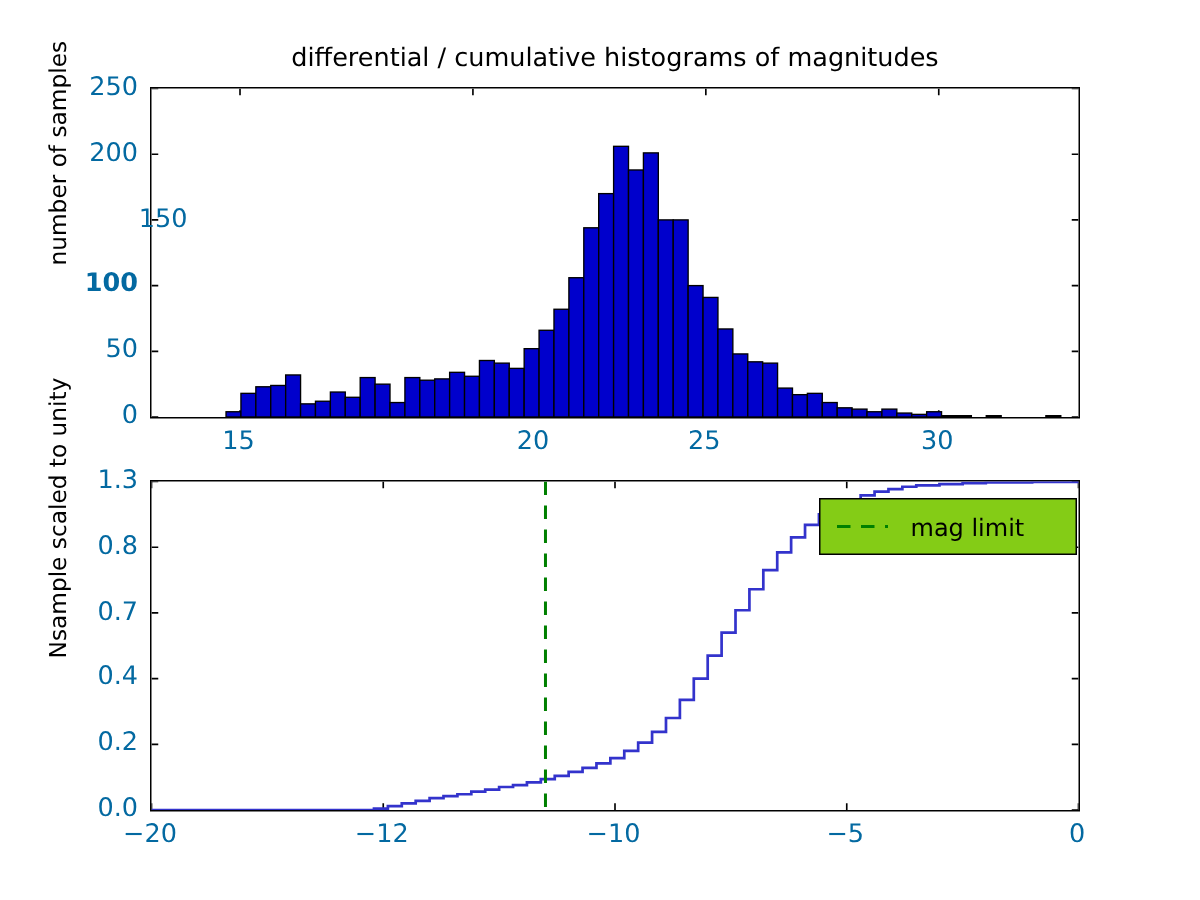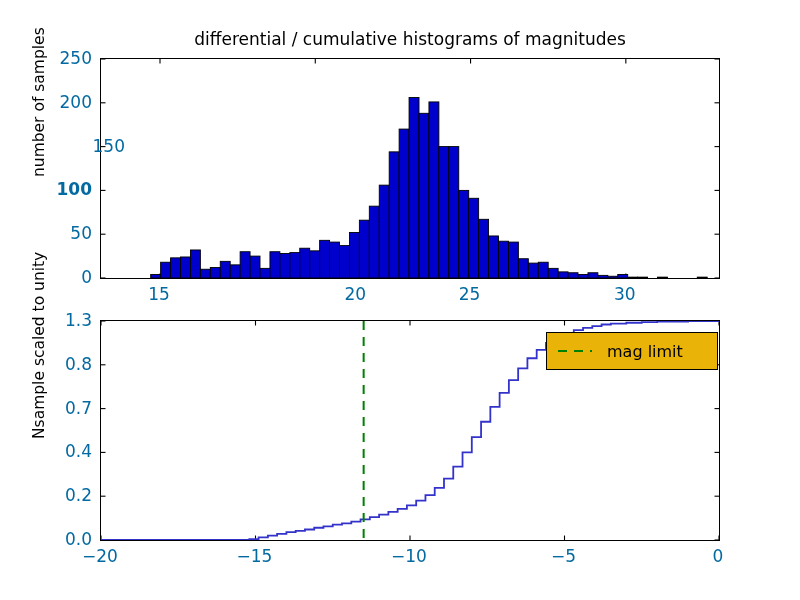--- a/index.html
+++ b/index.html
@@ -47,21 +47,21 @@
     position: absolute;
     font-size: 17px;
     color: #000000;
     white-space: nowrap;
     transform: translateX(-50%);
   }
   .legend-box {
     position: absolute;
     box-sizing: border-box;
     border: 1.2px solid #000000;
-    background: #eab308;
+    background: #84cc16;
     display: flex;
     align-items: center;
     padding: 0 10px;
   }
   .legend-label {
     font-size: 16px;
     color: #000000;
     white-space: nowrap;
     margin-left: 14px;
   }
@@ -197,21 +197,21 @@
     <div class="tick-label xt" style="left: 314.281px; top: 284px; margin-left: 41px;">20</div>
     <div class="tick-label xt" style="left: 469.558px; top: 284px;">25</div>
     <div class="tick-label xt" style="left: 624.834px; top: 284px;">30</div>
     <div class="tick-label yt" style="left: 0px; top: 277px; width: 92px;">0</div>
     <div class="tick-label yt" style="left: 0px; top: 233.2px; width: 92px;">50</div>
     <div class="tick-label yt" style="left: 0px; top: 189.4px; width: 92px; font-weight: bold;">100</div>
     <div class="tick-label yt" style="left: 0px; top: 145.6px; width: 92px; margin-left: 33px;">150</div>
     <div class="tick-label yt" style="left: 0px; top: 101.8px; width: 92px;">200</div>
     <div class="tick-label yt" style="left: 0px; top: 58px; width: 92px;">250</div>
     <div class="tick-label xt" style="left: 100px; top: 546px;">−20</div>
-    <div class="tick-label xt" style="left: 254.5px; top: 546px;">−15</div>
+    <div class="tick-label xt" style="left: 254.5px; top: 546px;">−12</div>
     <div class="tick-label xt" style="left: 409px; top: 546px;">−10</div>
     <div class="tick-label xt" style="left: 563.5px; top: 546px;">−5</div>
     <div class="tick-label xt" style="left: 718px; top: 546px;">0</div>
     <div class="tick-label yt" style="left: 0px; top: 539px; width: 92px;">0.0</div>
     <div class="tick-label yt" style="left: 0px; top: 495.2px; width: 92px; text-align: right;">0.2</div>
     <div class="tick-label yt" style="left: 0px; top: 451.4px; width: 92px;">0.4</div>
     <div class="tick-label yt" style="left: 0px; top: 407.6px; width: 92px;">0.7</div>
     <div class="tick-label yt" style="left: 0px; top: 363.8px; width: 92px;">0.8</div>
     <div class="tick-label yt" style="left: 0px; top: 320px; width: 92px;">1.3</div>
   </div>

